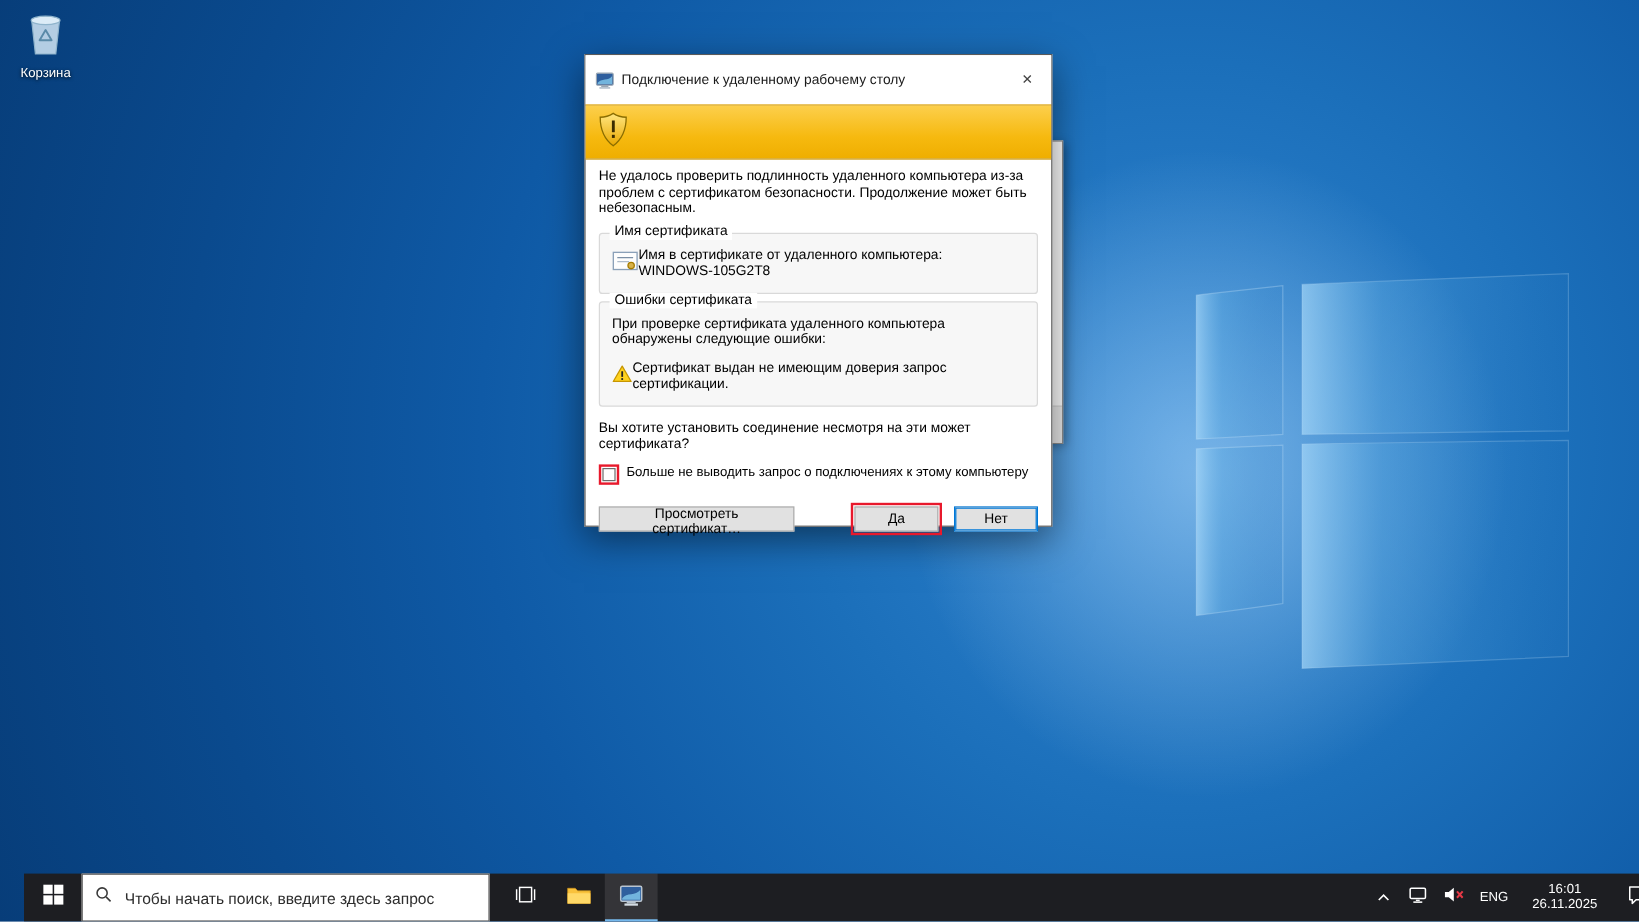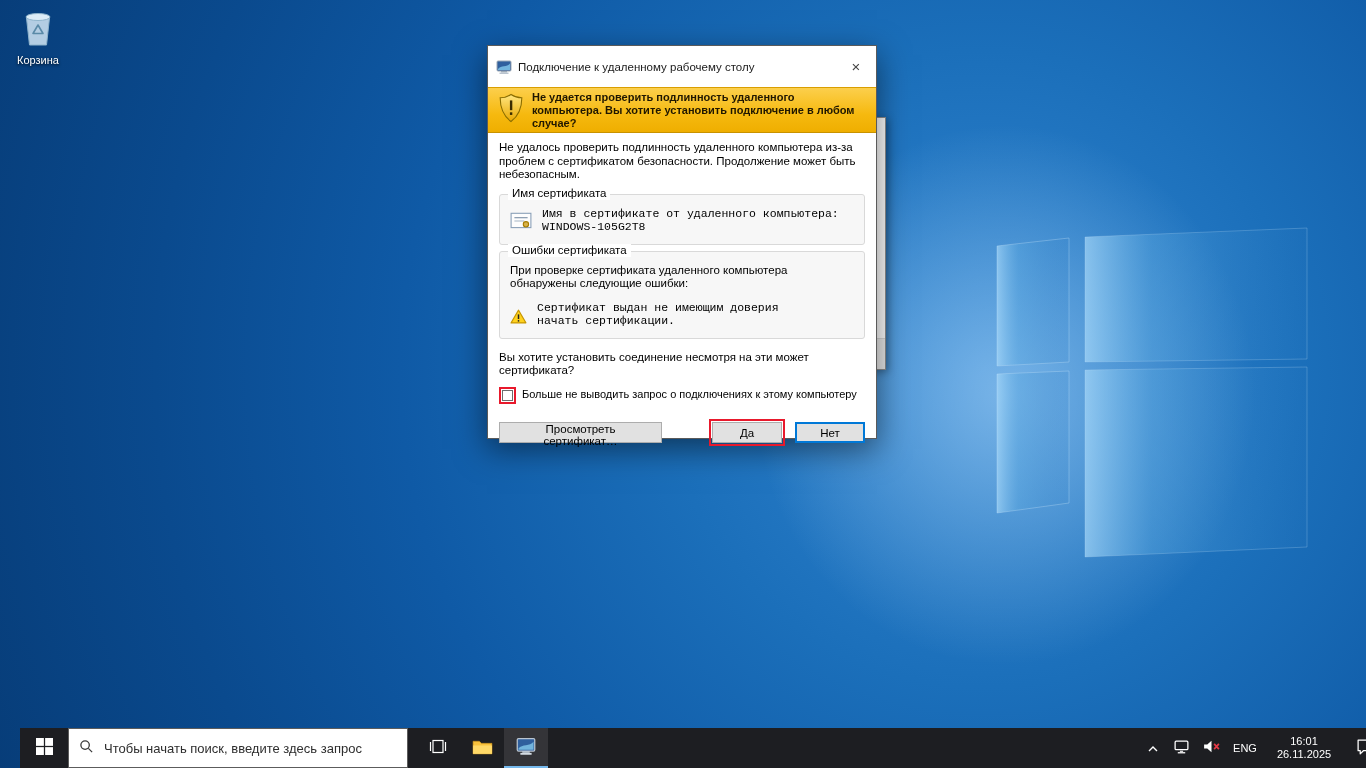--- a/index.html
+++ b/index.html
@@ -30,21 +30,21 @@
   .banner{height:46px;background:linear-gradient(180deg,#fccf4c 0%,#f6b90f 60%,#efae00 100%);
     display:flex;align-items:center;gap:8px;padding:0 10px;box-sizing:border-box;
     border-top:1px solid #d99e00;border-bottom:1px solid #c89200;}
   .b-shield{flex:none;}
   .b-text{font-size:11px;font-weight:bold;color:#201700;line-height:13px;}
   .content{position:relative;height:319px;padding:8px 11px;box-sizing:border-box;font-size:11.5px;
     color:#000;line-height:13.5px;}
   .groupbox{position:relative;border:1px solid #d9d9d9;border-radius:3px;background:#f7f7f7;
     margin-top:12px;padding:12px 10px 10px;}
   .gb-legend{position:absolute;top:-8px;left:8px;background:#fff;padding:0 4px;font-size:11.5px;color:#000;}
-  .cert-row,.warn-row{display:flex;gap:10px;align-items:flex-end;font-family:Liberation Mono, monospace;}
+  .cert-row,.warn-row{display:flex;align-items:center;}
   .warn-row{margin-top:10px;}
   .q-text{margin-top:12px;}
   .cb-row{display:flex;align-items:center;gap:6px;margin-top:9px;}
   .cb-annotation{width:17px;height:17px;border:2px solid #e8192c;box-sizing:border-box;
     display:flex;align-items:center;justify-content:center;flex:none;}
   .cb-box{width:11px;height:11px;background:#fff;border:1px solid #6d6d6d;box-sizing:border-box;}
   .cb-label{font-size:11px;white-space:nowrap;text-align:right;}
   .btn-row{position:absolute;left:11px;right:11px;bottom:9px;display:flex;align-items:center;}
   .btn{font-family:inherit;font-size:11.5px;height:21px;background:#e1e1e1;border:1px solid #adadad;
     color:#000;padding:0 8px;box-sizing:border-box;}
@@ -136,21 +136,20 @@
           <linearGradient id="shGrad" x1="0" y1="0" x2="0" y2="1">
             <stop offset="0" stop-color="#ffe680"></stop>
             <stop offset="1" stop-color="#e9a800"></stop>
           </linearGradient>
         </defs>
         <path d="M12 1 C15 3 19 4 22 4 C22 12 20 20 12 26 C4 20 2 12 2 4 C5 4 9 3 12 1 Z" fill="url(#shGrad)" stroke="#8a6d00" stroke-width="1"></path>
         <rect x="11" y="6.5" width="2.2" height="9" fill="#3b2c00"></rect>
         <rect x="11" y="17.5" width="2.2" height="2.4" fill="#3b2c00"></rect>
       </svg>
     </span>
-    <span class="b-text">Не удается проверить подлинность удаленного компьютера. Вы хотите установить подключение в любом случае?</span>
   </div>
 
   <div class="content">
     <div>Не удалось проверить подлинность удаленного компьютера из-за проблем с сертификатом безопасности. Продолжение может быть небезопасным.</div>
 
     <div class="groupbox">
       <span class="gb-legend">Имя сертификата</span>
       <div class="cert-row">
         <span>
           <svg width="22" height="18" viewBox="0 0 20 16">
@@ -171,21 +170,21 @@
       <span class="gb-legend">Ошибки сертификата</span>
       <div>При проверке сертификата удаленного компьютера обнаружены следующие ошибки:</div>
       <div class="warn-row">
         <span>
           <svg width="17" height="15" viewBox="0 0 16 14">
             <path d="M8 1 L15 13 L1 13 Z" fill="#ffd21e" stroke="#c79600" stroke-linejoin="round"></path>
             <rect x="7.3" y="5" width="1.4" height="4.4" fill="#222"></rect>
             <rect x="7.3" y="10.4" width="1.4" height="1.4" fill="#222"></rect>
           </svg>
         </span>
-        <div style="max-width:280px;">Сертификат выдан не имеющим доверия начать сертификации.</div>
+        <div style="max-width:280px;">Сертификат выдан не имеющим доверия запрос сертификации.</div>
       </div>
     </div>
 
     <div class="q-text">Вы хотите установить соединение несмотря на эти может сертификата?</div>
 
     <div class="cb-row">
       <span class="cb-annotation">
         <span class="cb-box"></span>
       </span>
       <span class="cb-label">Больше не выводить запрос о подключениях к этому компьютеру</span>

